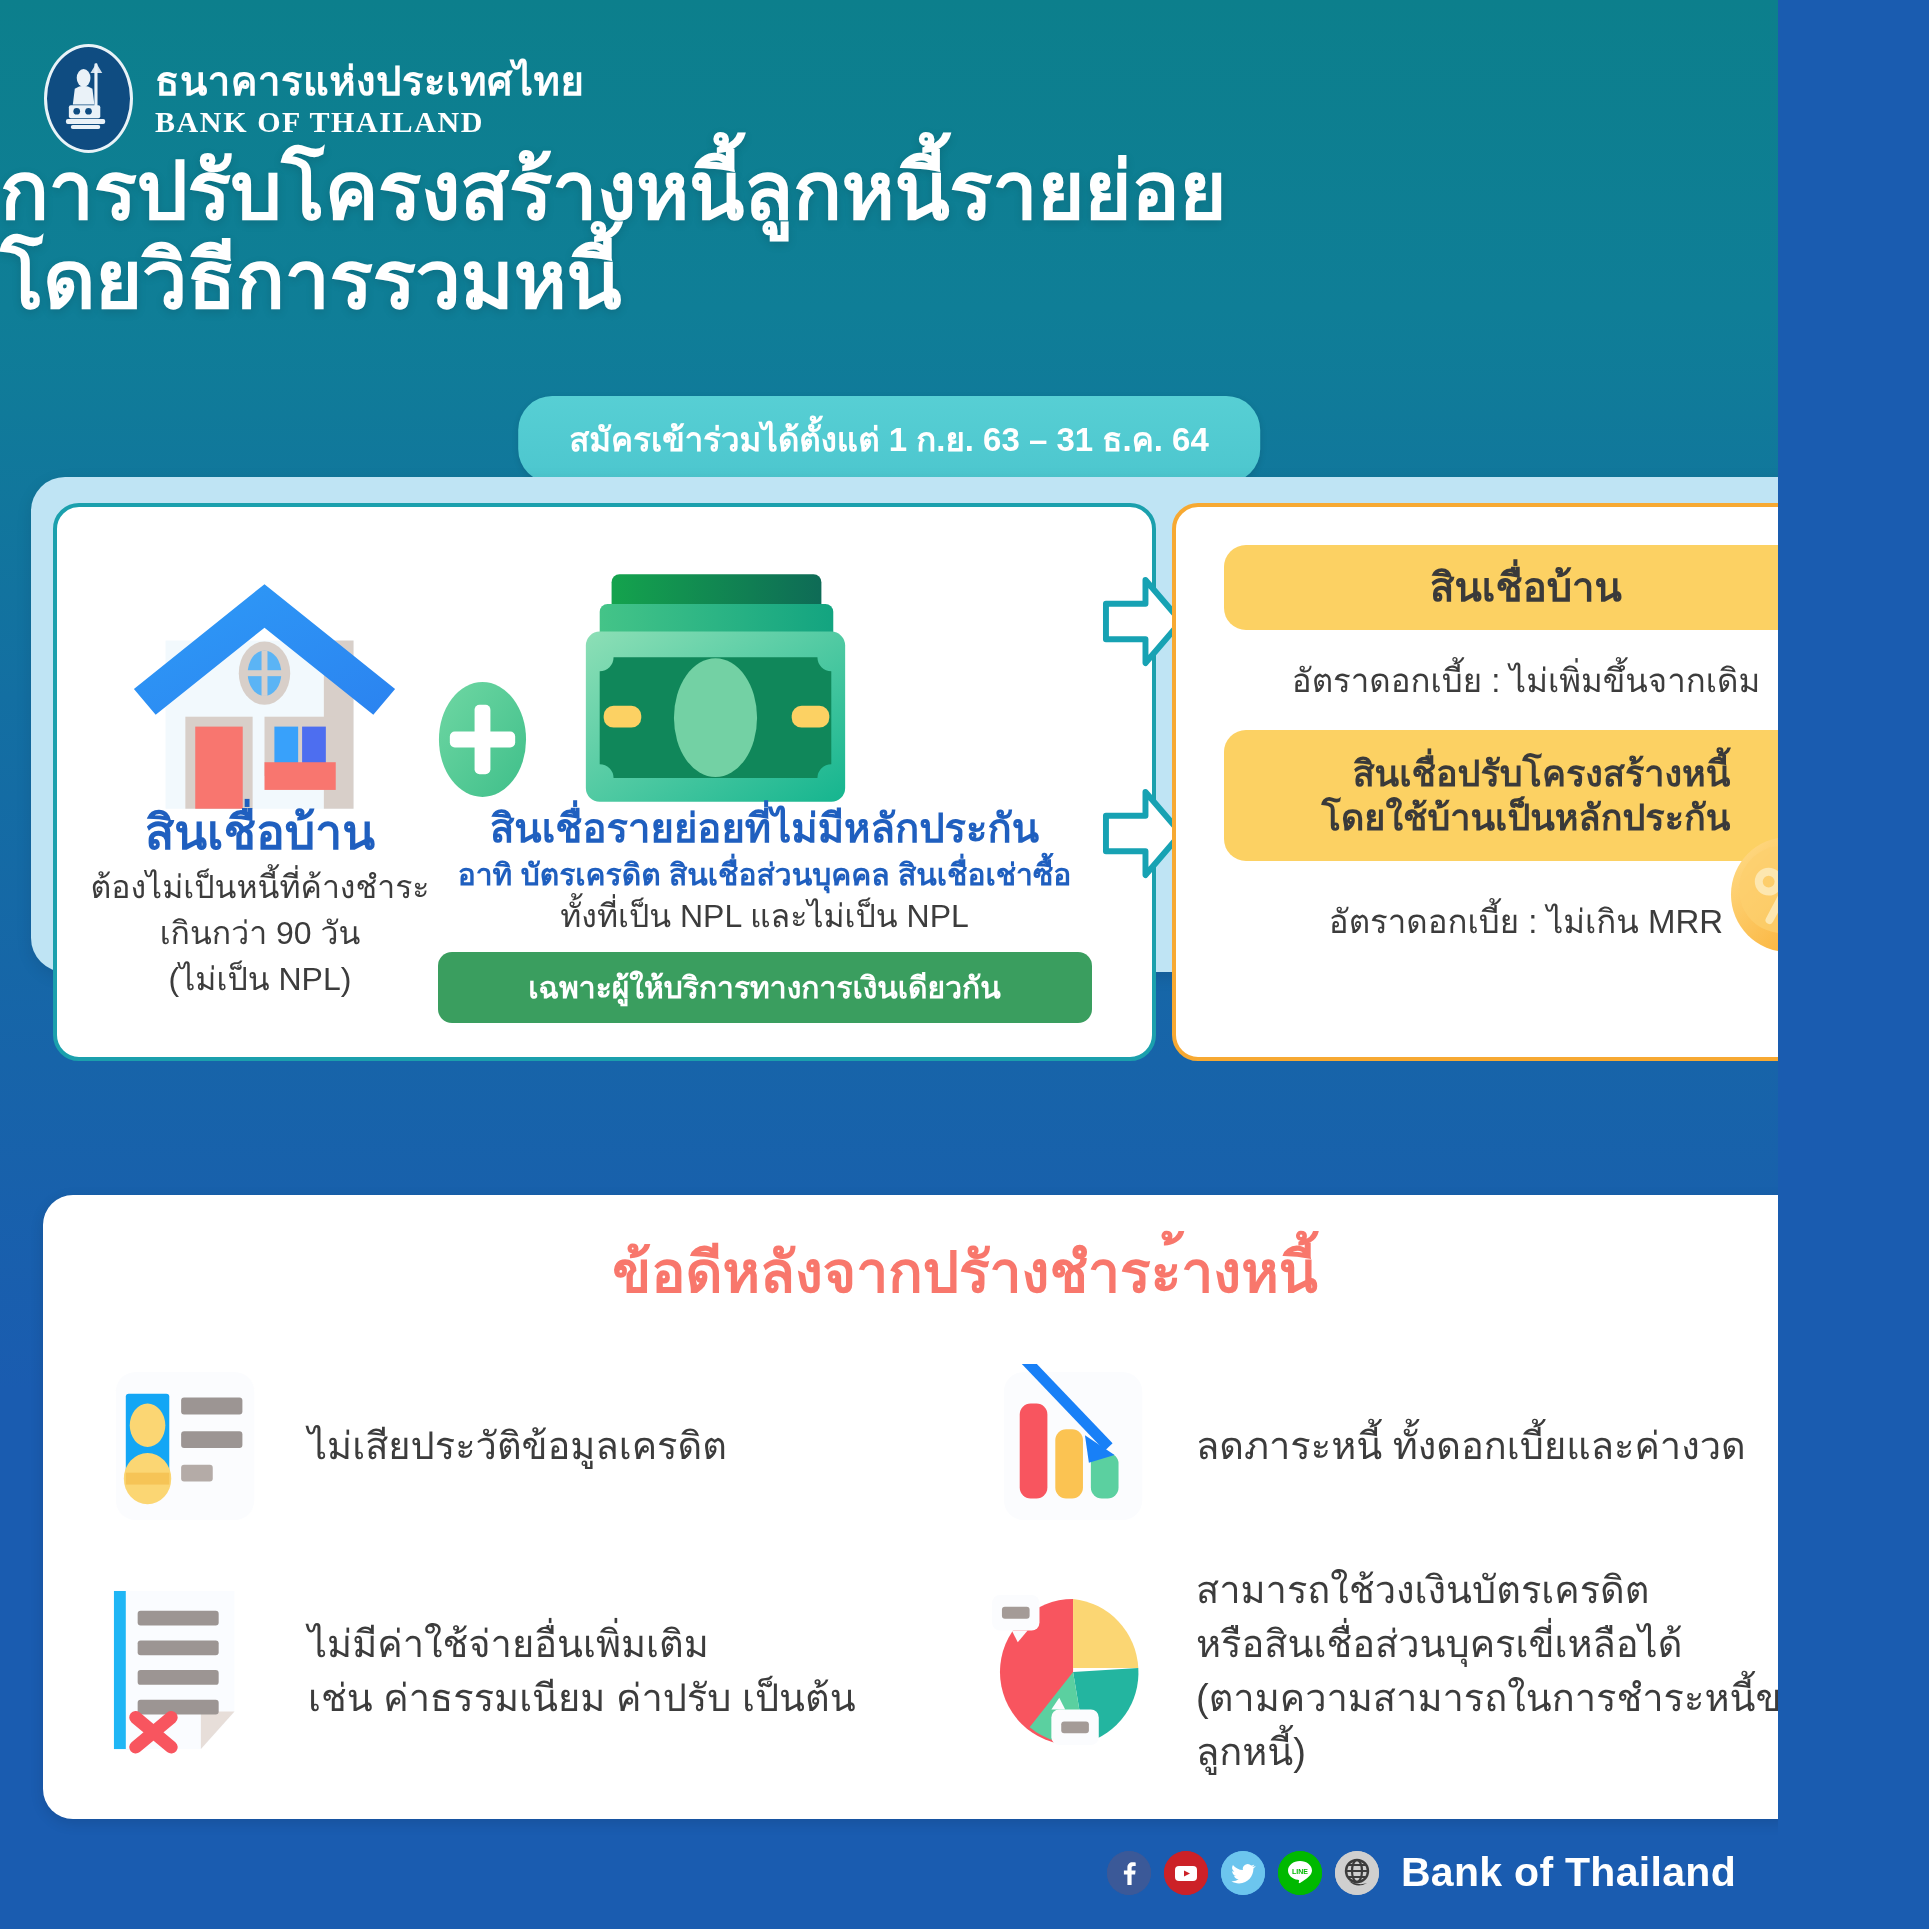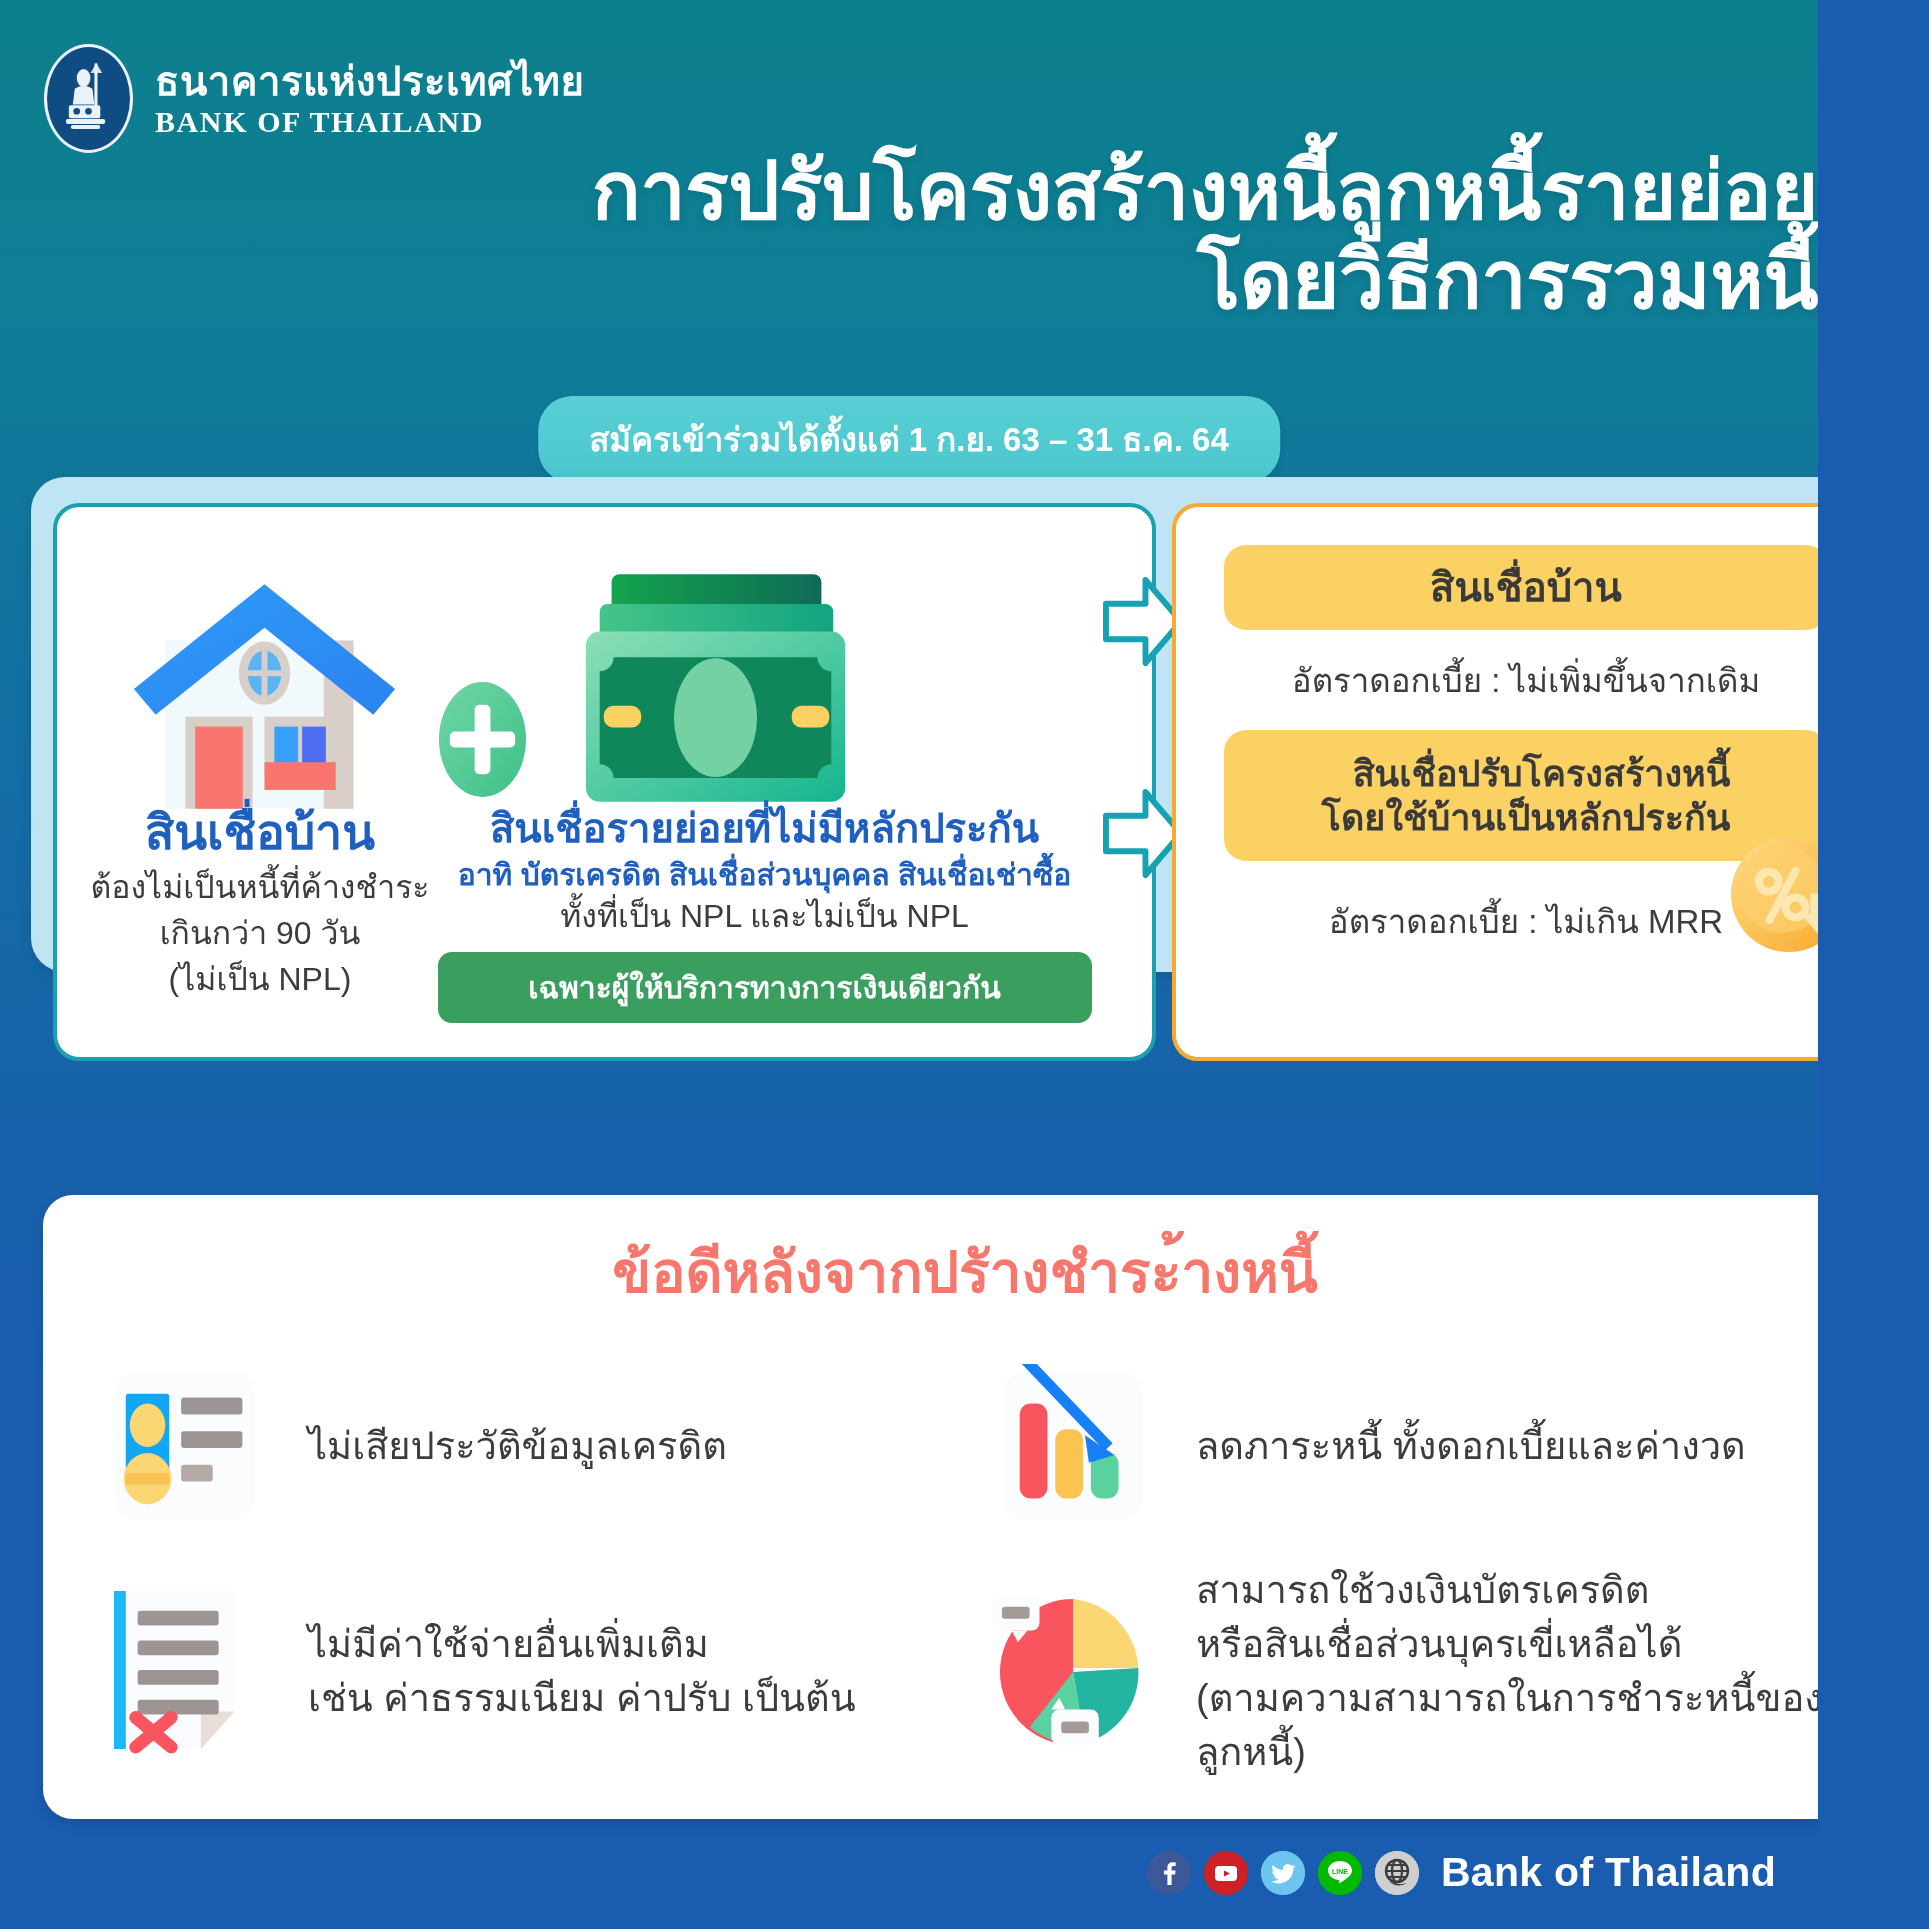--- a/index.html
+++ b/index.html
@@ -7,33 +7,32 @@
     width:1930px;height:1930px;
     font-family:"Liberation Sans","DejaVu Sans",sans-serif;
     overflow:hidden;
     background:#1a5cb0;
   }
   #page{
     position:relative;width:1778px;height:1930px;
     background:
       linear-gradient(180deg,#0c7f8c 0%, #0f7e97 16%, #136fa2 36%, #1764a9 55%, #1a5cb0 72%, #1a5cb0 100%);
     overflow:hidden;
-    padding-left:40px;
   }
   
   #brand{position:absolute;left:44px;top:44px;display:flex;align-items:center;gap:22px;}
   .seal{width:83px;height:103px;border-radius:50%;background:#0f4c81;
         display:flex;align-items:center;justify-content:center;border:3px solid #e9f3f8;}
   .seal svg{display:block;}
   .brand-txt{color:#ffffff;line-height:1.05;}
   .brand-th{font-size:40px;font-weight:700;letter-spacing:0.5px;}
   .brand-en{font-family:"Liberation Serif","DejaVu Serif",serif;font-size:30px;letter-spacing:1.6px;font-weight:600;margin-top:4px;}
 
   
-  #title-wrap{position:absolute;left:0;right:0;top:149px;text-align:right;}
+  #title-wrap{position:absolute;left:0;right:0;top:149px;text-align:left;}
   .title-l1{color:#fff;font-size:81px;font-weight:800;line-height:1.06;letter-spacing:-0.5px;
             text-shadow:0 3px 10px rgba(0,0,0,.13);}
   .title-l2{color:#fff;font-size:81px;font-weight:800;line-height:1.12;letter-spacing:-0.5px;
             text-shadow:0 3px 10px rgba(0,0,0,.13);}
   #badge{position:absolute;left:50%;transform:translateX(-50%);top:396px;
          background:linear-gradient(180deg,#57cfd4,#4cc6ce);color:#fff;
          font-size:33px;font-weight:700;padding:17px 51px;border-radius:34px;white-space:nowrap;
          box-shadow:0 2px 6px rgba(0,0,0,.10);}
 
   

